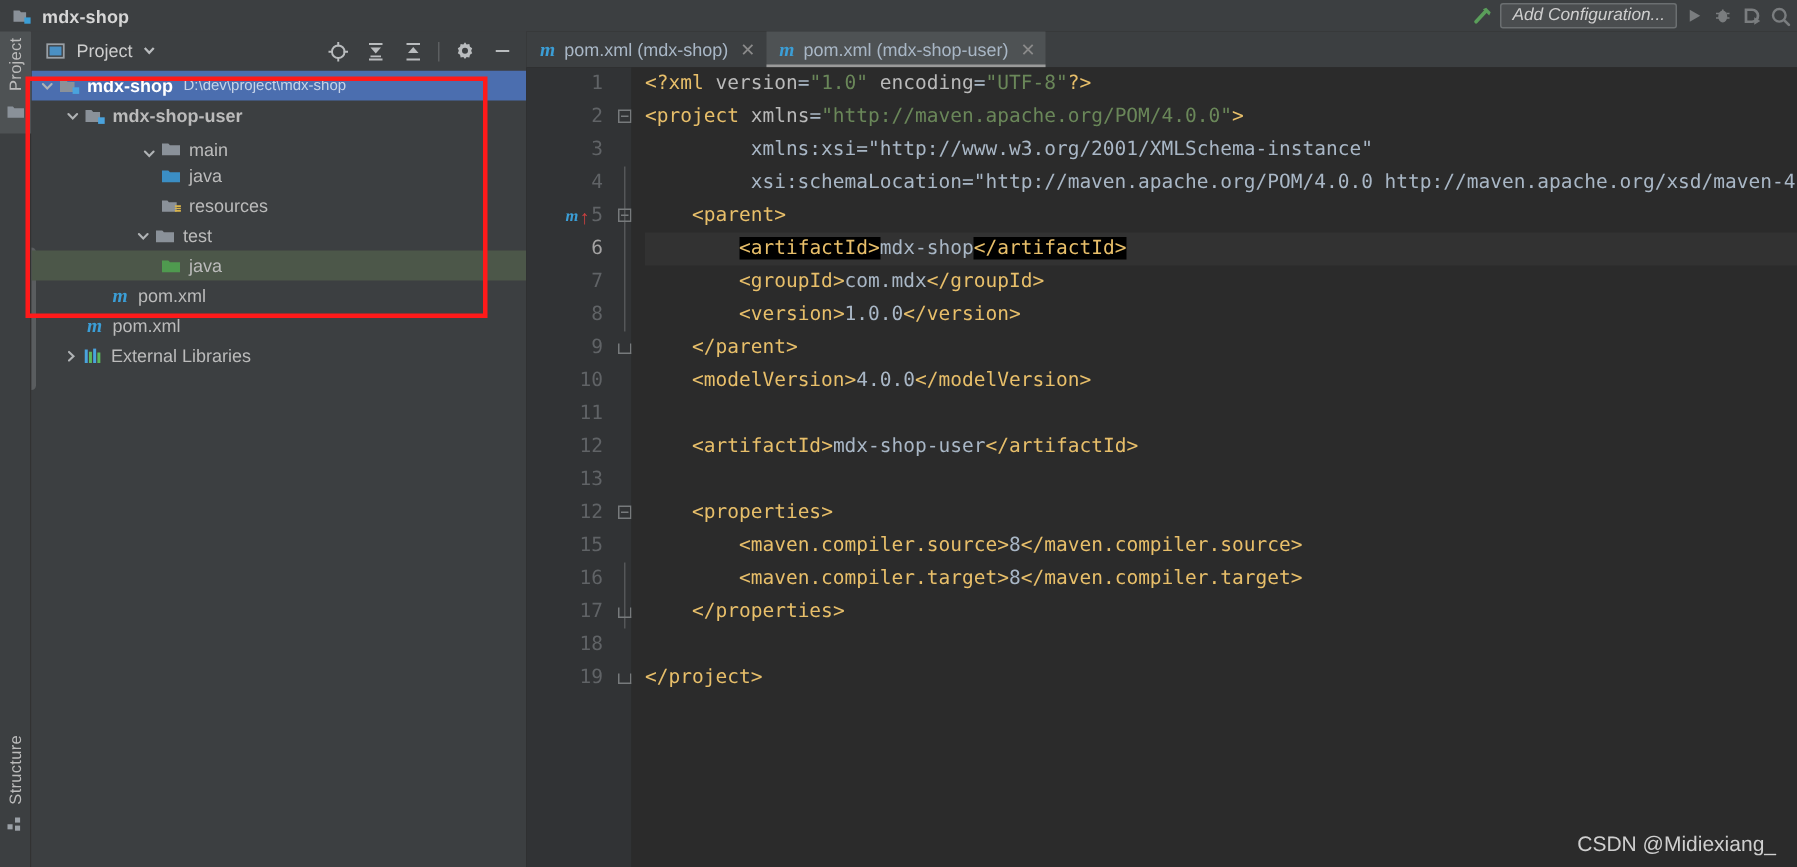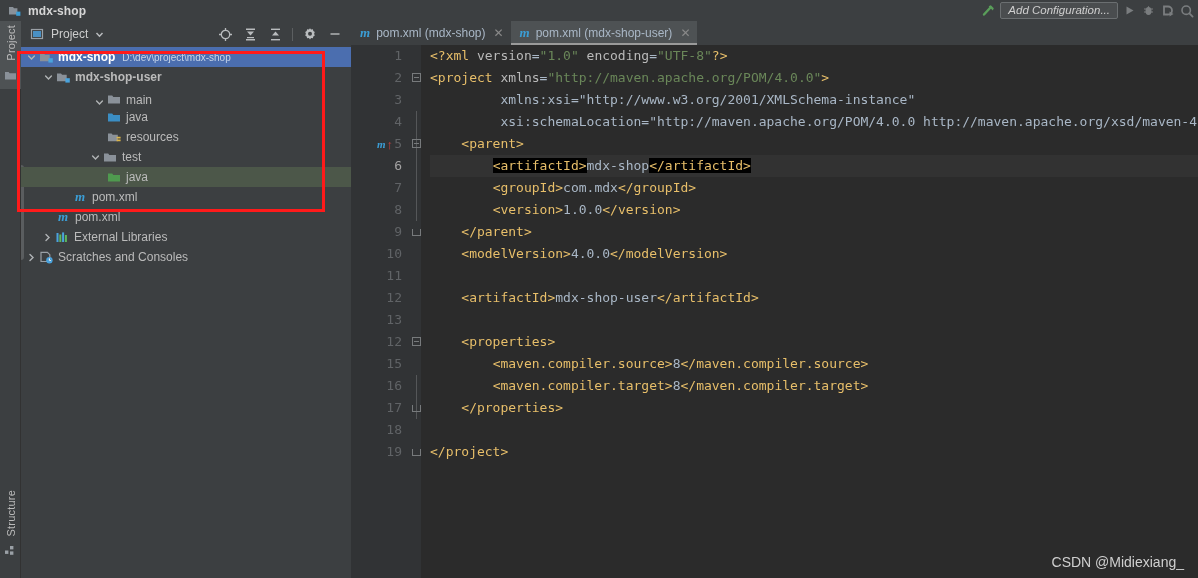--- a/index.html
+++ b/index.html
@@ -385,35 +385,20 @@
             </span>
             <span class="ficon">
               <svg width="15" height="15" viewBox="0 0 15 15">
                 <rect x="1.5" y="3" width="2" height="9" fill="#4aa3dd"></rect>
                 <rect x="4.3" y="4.5" width="2" height="7.5" fill="#5cb85c"></rect>
                 <rect x="7.1" y="2.4" width="2" height="9.6" fill="#4aa3dd"></rect>
                 <rect x="9.9" y="5" width="2" height="7" fill="#5cb85c"></rect>
               </svg>
             </span>
             <span class="tlabel">External Libraries</span>
-          </div>
-          <div class="trow" style="padding-left: 4px;">
-            <span class="arrow">
-              <svg width="9" height="9" viewBox="0 0 9 9">
-                <path d="M3 1.6 L6 4.5 L3 7.4" stroke="#b0b3b5" stroke-width="1.4" fill="none" stroke-linecap="round"></path>
-              </svg>
-            </span>
-            <span class="ficon">
-              <svg width="15" height="15" viewBox="0 0 15 15">
-                <path d="M2 2.3h6.4l2.4 2.4v6.8H2z" fill="none" stroke="#9aa0a6" stroke-width="1.2"></path>
-                <circle cx="10.4" cy="10.2" r="3.2" fill="#4aa3dd"></circle>
-                <path d="M10.4 8.4v2h1.5" stroke="#ffffff" stroke-width="1"></path>
-              </svg>
-            </span>
-            <span class="tlabel">Scratches and Consoles</span>
           </div>
         </div>
     </div>
   </div>
 
   <div class="redbox"></div>
 
   <div class="editor">
     <div class="tabbar">
       <div class="etab">

